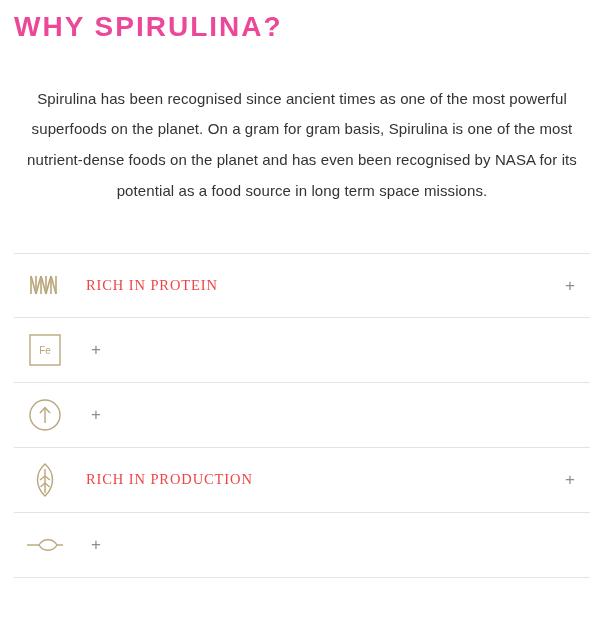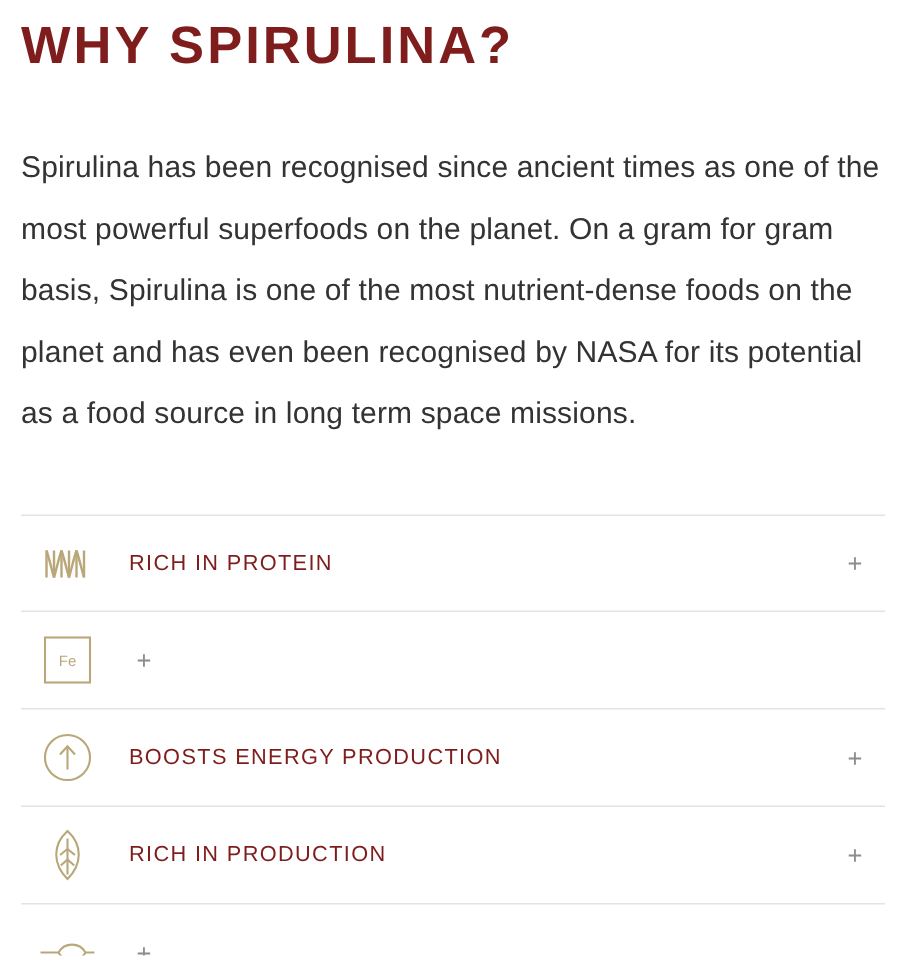--- a/index.html
+++ b/index.html
@@ -15,34 +15,35 @@
     overflow: hidden;
   }
   .page {
     width: 604px;
     height: 637px;
     box-sizing: border-box;
     padding: 0 14px;
     position: relative;
   }
   .page-title {
-    font-size: 35px;
+    font-size: 28px;
     font-weight: bold;
     letter-spacing: 2.0px;
-    color: #7f1d1d;
+    color: #ec4899;
     margin: 10px 0 0 0;
     line-height: 1.2;
   }
   .intro {
     margin-top: 40px;
-    font-size: 20px;
+    font-size: 15px;
     line-height: 2.05;
     color: #333333;
     max-width: 576px;
     letter-spacing: 0.1px;
+    text-align: center;
   }
   .benefits {
     margin-top: 46px;
   }
   .benefit-row {
     display: flex;
     align-items: center;
     height: 65px;
     border-bottom: 1px solid #e3e3e1;
     box-sizing: border-box;
@@ -58,22 +59,23 @@
     justify-content: center;
     color: #1d4ed8;
   }
   .benefit-icon svg {
     display: block;
   }
   .benefit-label {
     flex: 1 1 auto;
     font-size: 14.5px;
     letter-spacing: 0.9px;
-    color: #7f1d1d;
+    color: #ef4444;
     padding-left: 10px;
+    font-family: Liberation Serif, serif;
   }
   .benefit-toggle {
     flex: 0 0 40px;
     text-align: center;
     font-size: 17px;
     color: #8d8d8d;
     font-weight: 300;
     line-height: 1;
     user-select: none;
   }
@@ -120,21 +122,20 @@
     </div>
 
     <div class="benefit-row">
       <span class="benefit-icon">
         <svg width="34" height="34" viewBox="0 0 34 34" fill="none" stroke="#b9a77a" stroke-width="1.4">
           <circle cx="17" cy="17" r="15"></circle>
           <path d="M17 25 L17 10"></path>
           <path d="M12 15 L17 9.5 L22 15"></path>
         </svg>
       </span>
-      <span class="benefit-label">BOOSTS ENERGY PRODUCTION</span>
       <span class="benefit-toggle">+</span>
     </div>
 
     <div class="benefit-row">
       <span class="benefit-icon">
         <svg width="30" height="36" viewBox="0 0 30 36" fill="none" stroke="#b9a77a" stroke-width="1.4">
           <path d="M15 2 C25 11, 25 24, 15 34 C5 24, 5 11, 15 2 Z"></path>
           <path d="M15 7 L15 31"></path>
           <path d="M15 14 L10 18"></path>
           <path d="M15 14 L20 18"></path>

